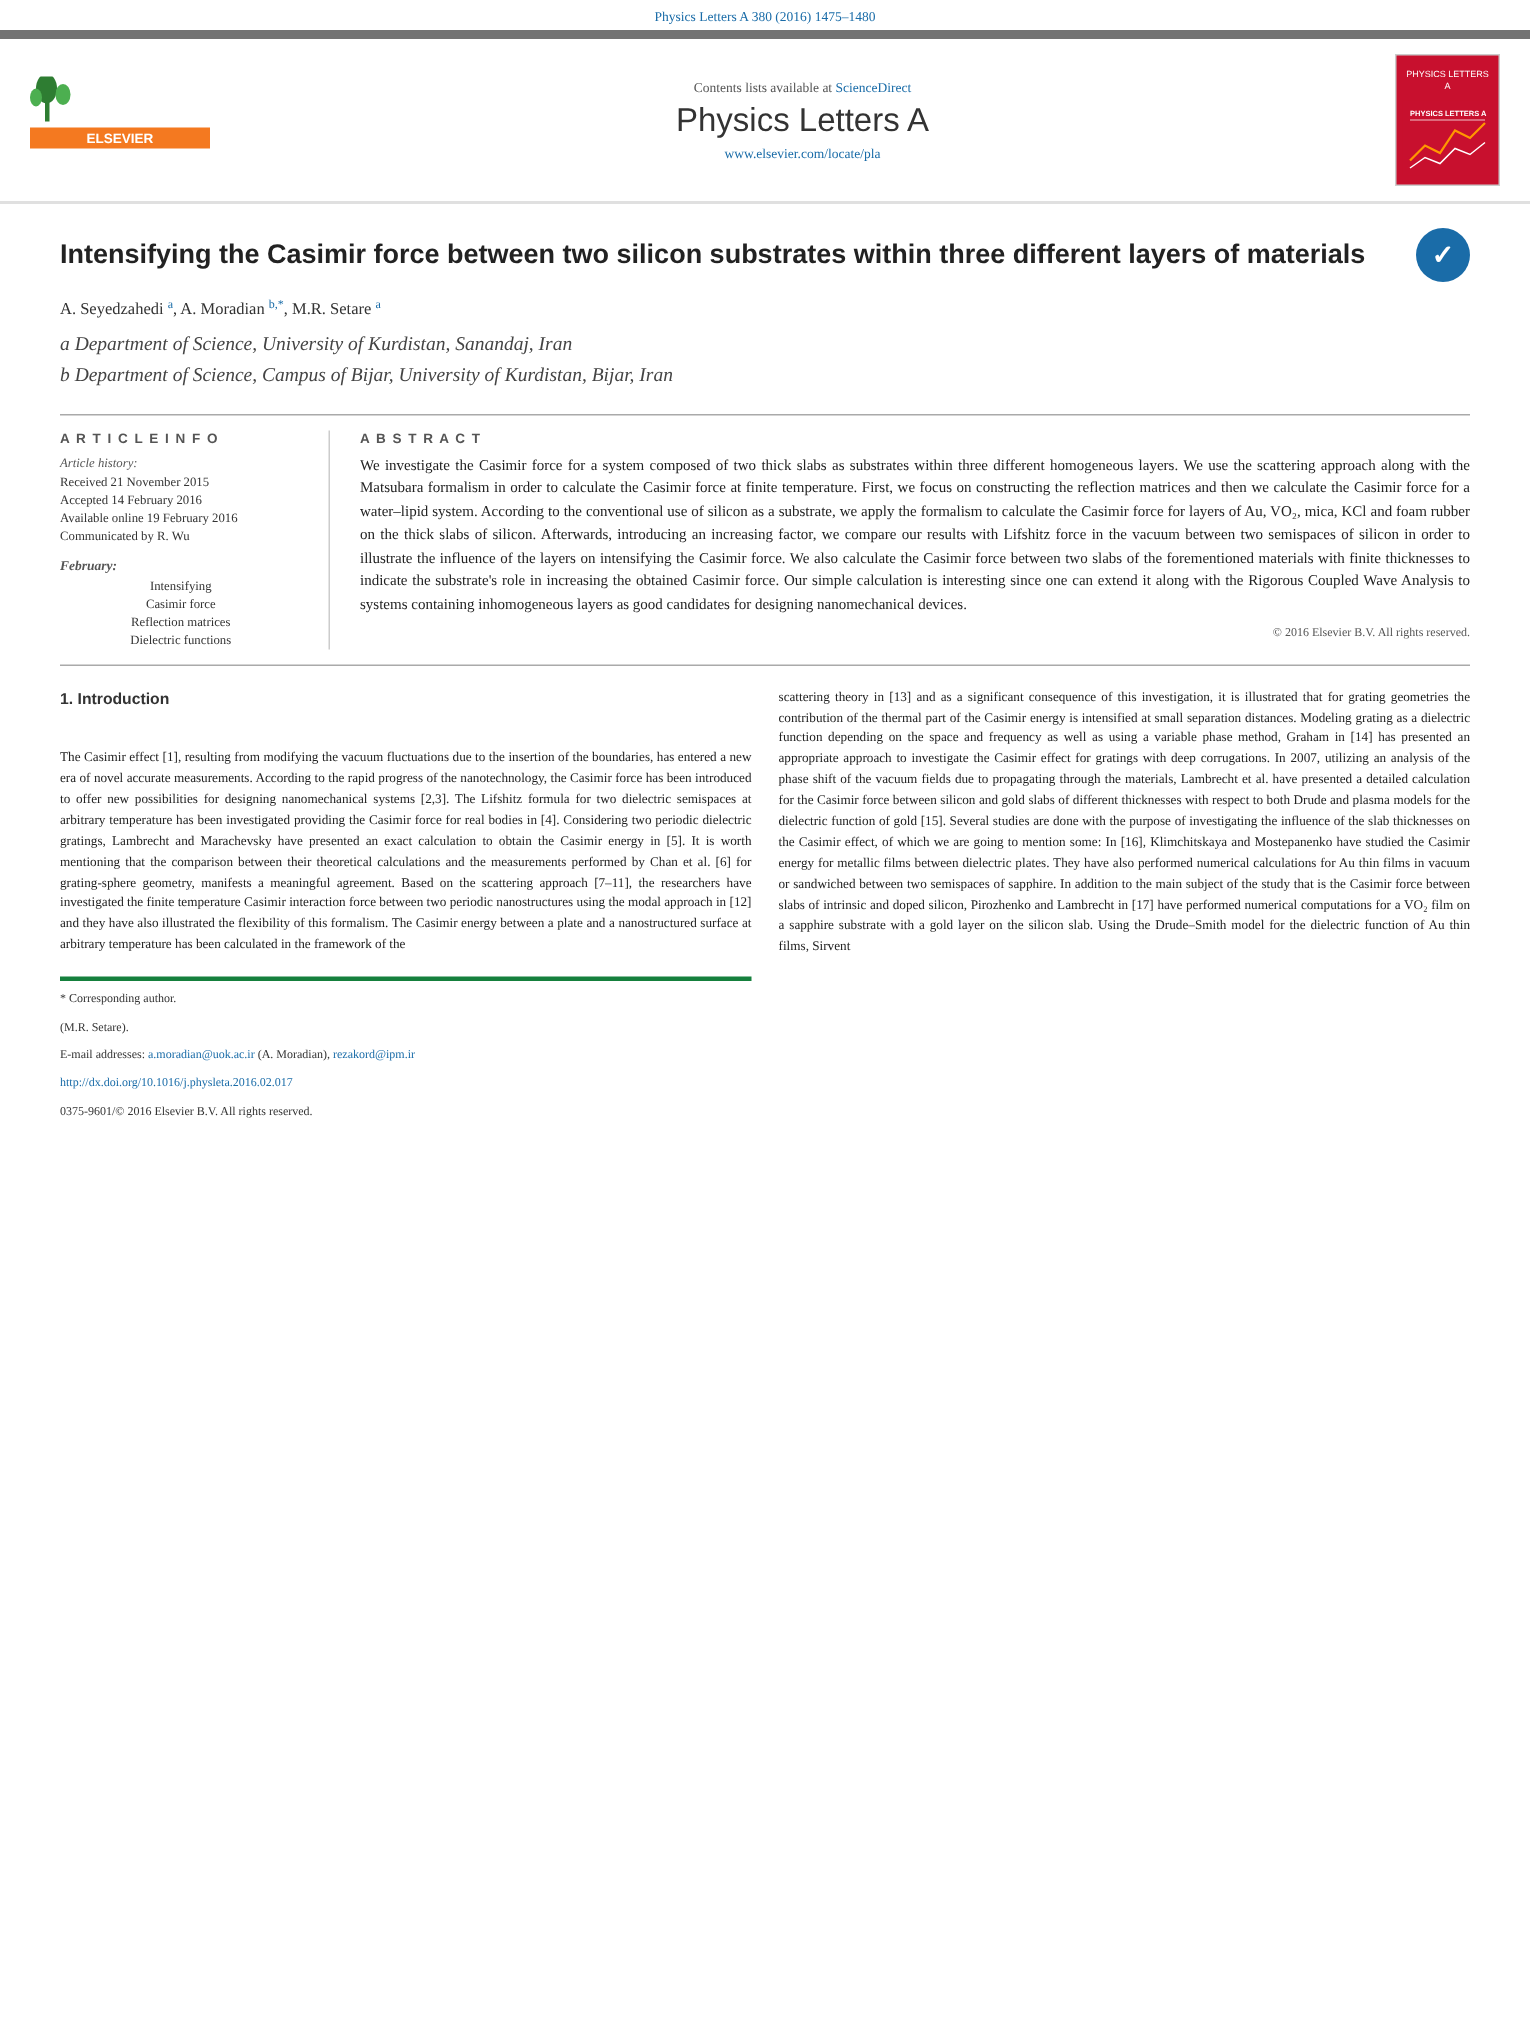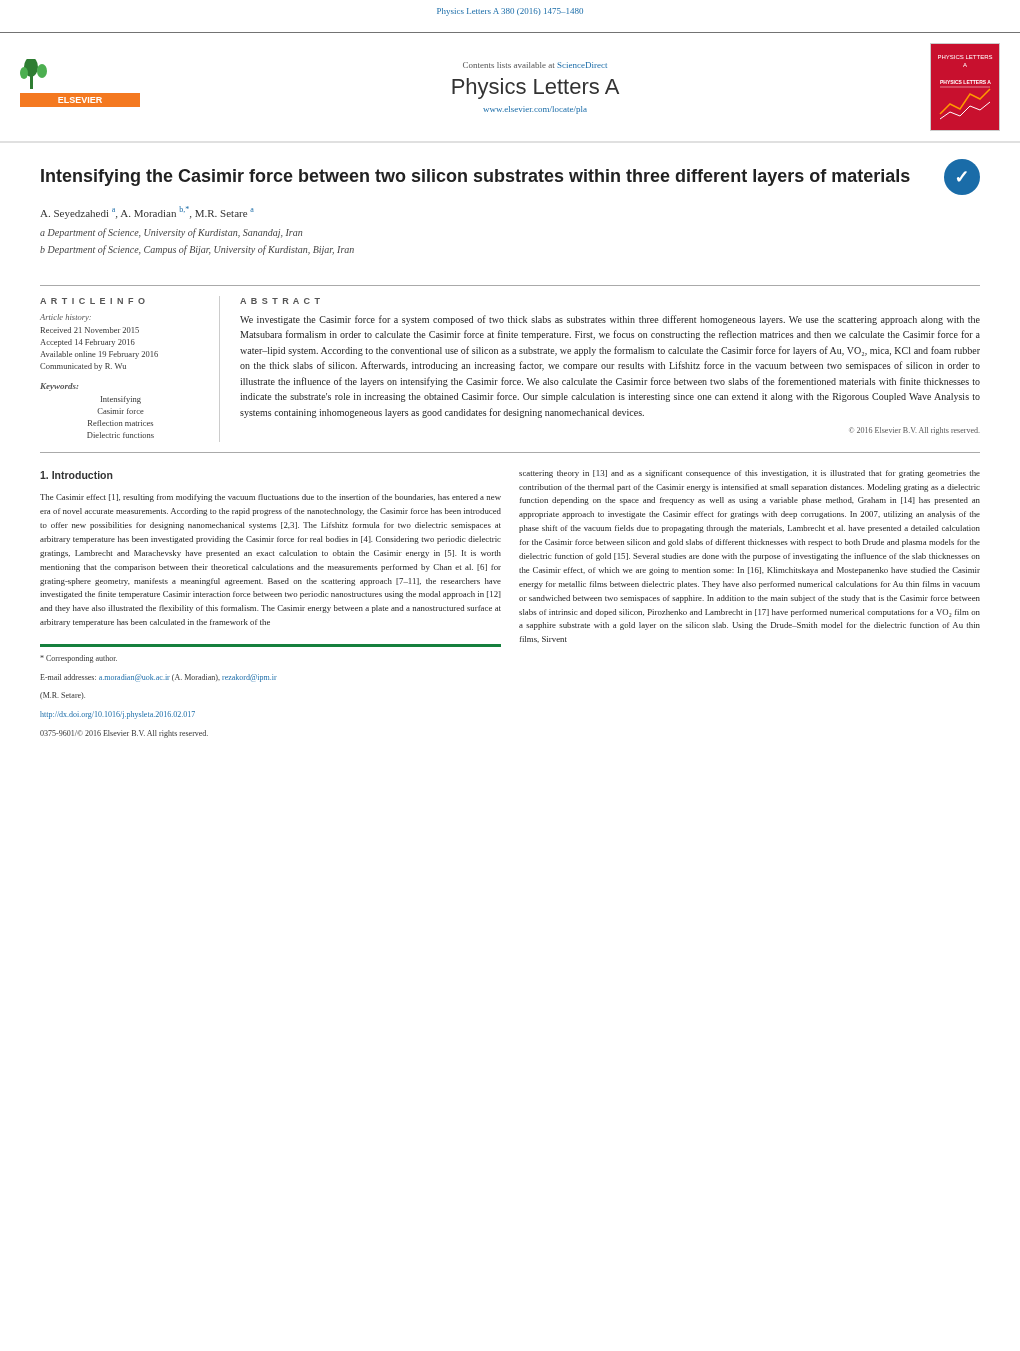--- a/index.html
+++ b/index.html
@@ -8,24 +8,24 @@
       font-family: "Times New Roman", Times, serif;
       font-size: 10px;
       color: #222;
       width: 1020px;
       min-height: 1351px;
     }
 
     
     .top-bar {
       text-align: center;
-      padding: 6px 0 16px;
+      padding: 6px 0 4px;
       font-size: 9px;
       color: #1a6ca8;
-      border-bottom: 1px solid #737373;
+      border-bottom: 6px solid #737373;
     }
 
     
     .journal-header {
       display: flex;
       align-items: center;
       padding: 10px 20px;
       border-bottom: 2px solid #e0e0e0;
       gap: 10px;
     }
@@ -105,24 +105,24 @@
       margin-bottom: 6px;
       color: #333;
     }
     .authors-line sup {
       font-size: 8px;
       color: #1a6ca8;
     }
 
     
     .affiliations {
-      font-size: 10px;
+      font-size: 13px;
       font-style: italic;
       color: #444;
-      margin-bottom: 28px;
+      margin-bottom: 16px;
       line-height: 1.5;
     }
     .affiliations p {
       margin-bottom: 2px;
     }
 
     
     .two-col {
       display: flex;
       gap: 20px;
@@ -208,21 +208,21 @@
       line-height: 1.58;
       text-align: justify;
       color: #222;
     }
 
     
     .section-heading {
       font-size: 10.5px;
       font-weight: bold;
       color: #333;
-      margin-bottom: 8px;
+      margin-bottom: 24px;
       font-family: Arial, sans-serif;
     }
 
     
     .footnote-area {
       border-top: 3px solid #15803d;
       margin-top: 14px;
       padding-top: 6px;
       font-size: 8px;
       color: #333;
@@ -325,21 +325,21 @@
 
     <div class="article-info">
       <h3>A R T I C L E  I N F O</h3>
       <div class="history-label">Article history:</div>
       <div class="history-item">Received 21 November 2015</div>
       <div class="history-item">Accepted 14 February 2016</div>
       <div class="history-item">Available online 19 February 2016</div>
       <div class="history-item">Communicated by R. Wu</div>
 
       <div class="keywords-section">
-        <h4>Keywords:</h4>
+        <h4>February:</h4>
         <div class="kw-item">Intensifying</div>
         <div class="kw-item">Casimir force</div>
         <div class="kw-item">Reflection matrices</div>
         <div class="kw-item">Dielectric functions</div>
       </div>
     </div>
 
     <div class="abstract-col">
       <h3>A B S T R A C T</h3>
       <div class="abstract-text">We investigate the Casimir force for a system composed of two thick slabs as substrates within three different homogeneous layers. We use the scattering approach along with the Matsubara formalism in order to calculate the Casimir force at finite temperature. First, we focus on constructing the reflection matrices and then we calculate the Casimir force for a water–lipid system. According to the conventional use of silicon as a substrate, we apply the formalism to calculate the Casimir force for layers of Au, VO₂, mica, KCl and foam rubber on the thick slabs of silicon. Afterwards, introducing an increasing factor, we compare our results with Lifshitz force in the vacuum between two semispaces of silicon in order to illustrate the influence of the layers on intensifying the Casimir force. We also calculate the Casimir force between two slabs of the forementioned materials with finite thicknesses to indicate the substrate's role in increasing the obtained Casimir force. Our simple calculation is interesting since one can extend it along with the Rigorous Coupled Wave Analysis to systems containing inhomogeneous layers as good candidates for designing nanomechanical devices.</div>
@@ -348,27 +348,27 @@
   </div>
 
   <div class="body-two-col">
 
     <div class="body-col">
       <div class="section-heading">1. Introduction</div>
       <p>The Casimir effect [1], resulting from modifying the vacuum fluctuations due to the insertion of the boundaries, has entered a new era of novel accurate measurements. According to the rapid progress of the nanotechnology, the Casimir force has been introduced to offer new possibilities for designing nanomechanical systems [2,3]. The Lifshitz formula for two dielectric semispaces at arbitrary temperature has been investigated providing the Casimir force for real bodies in [4]. Considering two periodic dielectric gratings, Lambrecht and Marachevsky have presented an exact calculation to obtain the Casimir energy in [5]. It is worth mentioning that the comparison between their theoretical calculations and the measurements performed by Chan et al. [6] for grating-sphere geometry, manifests a meaningful agreement. Based on the scattering approach [7–11], the researchers have investigated the finite temperature Casimir interaction force between two periodic nanostructures using the modal approach in [12] and they have also illustrated the flexibility of this formalism. The Casimir energy between a plate and a nanostructured surface at arbitrary temperature has been calculated in the framework of the</p>
 
       <div class="footnote-area">
         <p>* Corresponding author.</p>
+        <p>(M.R. Setare).</p>
         <p>
           <span>E-mail addresses: </span>
           <span style="color:#1a6ca8;">a.moradian@uok.ac.ir</span>
           <span> (A. Moradian), </span>
           <span style="color:#1a6ca8;">rezakord@ipm.ir</span>
         </p>
-        <p>(M.R. Setare).</p>
         <p style="color:#1a6ca8;">http://dx.doi.org/10.1016/j.physleta.2016.02.017</p>
         <p>0375-9601/© 2016 Elsevier B.V. All rights reserved.</p>
       </div>
     </div>
 
     <div class="body-col">
       <p>scattering theory in [13] and as a significant consequence of this investigation, it is illustrated that for grating geometries the contribution of the thermal part of the Casimir energy is intensified at small separation distances. Modeling grating as a dielectric function depending on the space and frequency as well as using a variable phase method, Graham in [14] has presented an appropriate approach to investigate the Casimir effect for gratings with deep corrugations. In 2007, utilizing an analysis of the phase shift of the vacuum fields due to propagating through the materials, Lambrecht et al. have presented a detailed calculation for the Casimir force between silicon and gold slabs of different thicknesses with respect to both Drude and plasma models for the dielectric function of gold [15]. Several studies are done with the purpose of investigating the influence of the slab thicknesses on the Casimir effect, of which we are going to mention some: In [16], Klimchitskaya and Mostepanenko have studied the Casimir energy for metallic films between dielectric plates. They have also performed numerical calculations for Au thin films in vacuum or sandwiched between two semispaces of sapphire. In addition to the main subject of the study that is the Casimir force between slabs of intrinsic and doped silicon, Pirozhenko and Lambrecht in [17] have performed numerical computations for a VO₂ film on a sapphire substrate with a gold layer on the silicon slab. Using the Drude–Smith model for the dielectric function of Au thin films, Sirvent</p>
     </div>
   </div>
 

